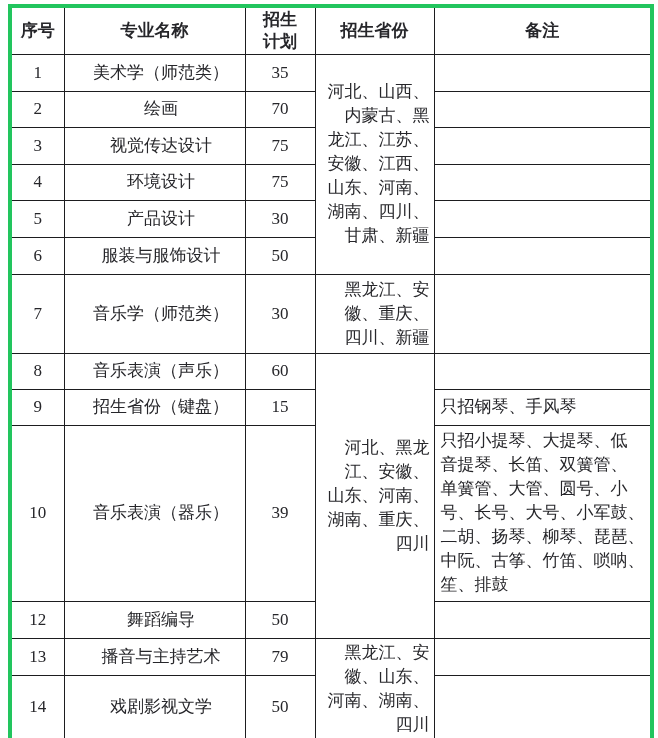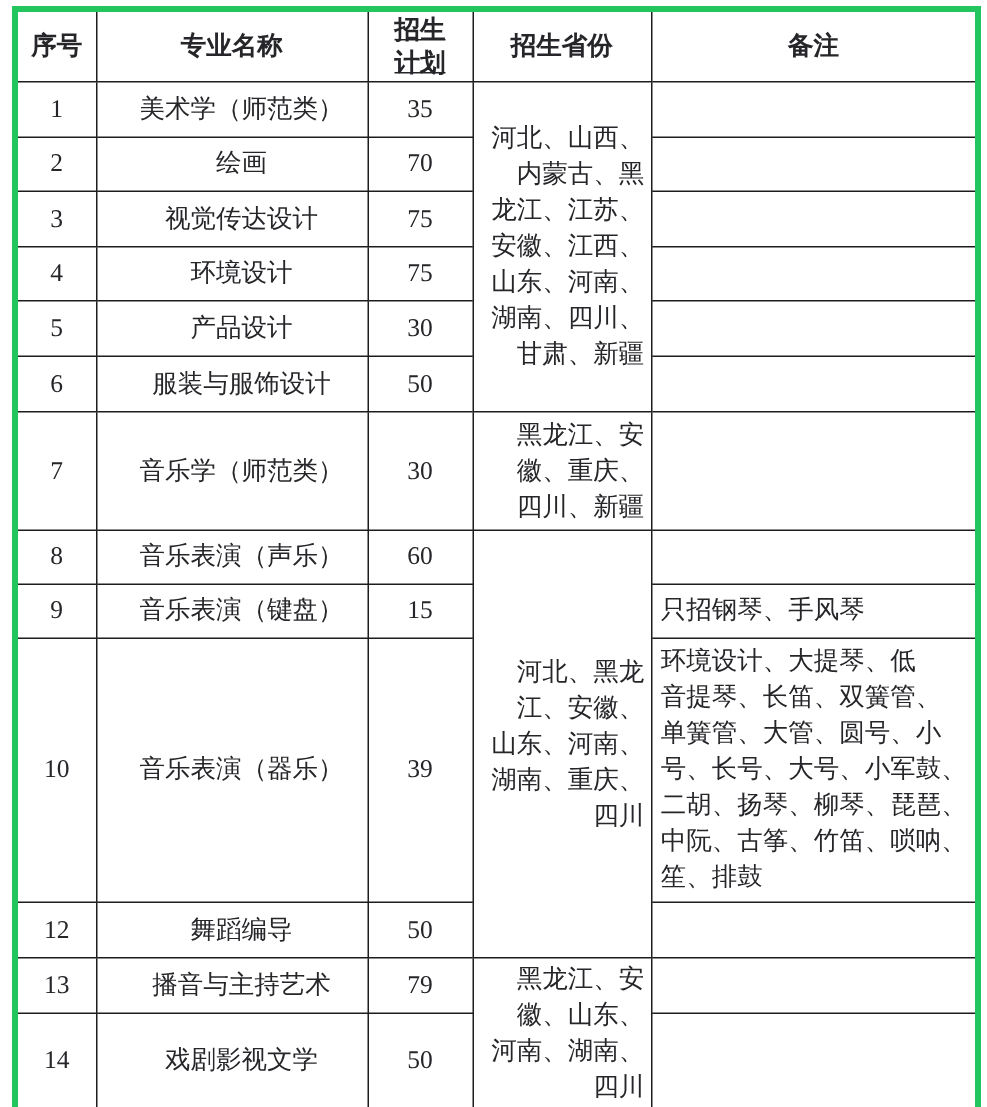--- a/index.html
+++ b/index.html
@@ -33,21 +33,21 @@
     font-size: 17px;
     line-height: 24px;
     overflow: hidden;
   }
   th {
     font-weight: bold;
     text-align: center;
     font-size: 17px;
   }
   .pre { white-space: pre-line; }
-  th.plan-h { line-height: 22px; text-decoration: underline; }
+  th.plan-h { line-height: 22px; }
   td.num { text-align: center; }
   td.major {
     text-align: center;
     padding-left: 13px;
   }
   td.prov {
     text-align: right;
     padding: 2px 4px 2px 7px;
     white-space: pre-line;
     line-height: 24px;
@@ -147,30 +147,30 @@
     <td class="prov" rowspan="4">河北、黑龙
 江、安徽、
 山东、河南、
 湖南、重庆、
 四川</td>
     <td class="remark"></td>
   </tr>
 
   <tr style="height:36px;">
     <td class="num">9</td>
-    <td class="major">音乐表演（键盘）</td>
+    <td class="major">招生省份（键盘）</td>
     <td class="num">15</td>
     <td class="remark">只招钢琴、手风琴</td>
   </tr>
 
   <tr style="height:176px;">
     <td class="num">10</td>
     <td class="major">音乐表演（器乐）</td>
     <td class="num">39</td>
-    <td class="remark">环境设计、大提琴、低
+    <td class="remark">只招小提琴、大提琴、低
 音提琴、长笛、双簧管、
 单簧管、大管、圆号、小
 号、长号、大号、小军鼓、
 二胡、扬琴、柳琴、琵琶、
 中阮、古筝、竹笛、唢呐、
 笙、排鼓</td>
   </tr>
 
   <tr style="height:37px;">
     <td class="num">12</td>

